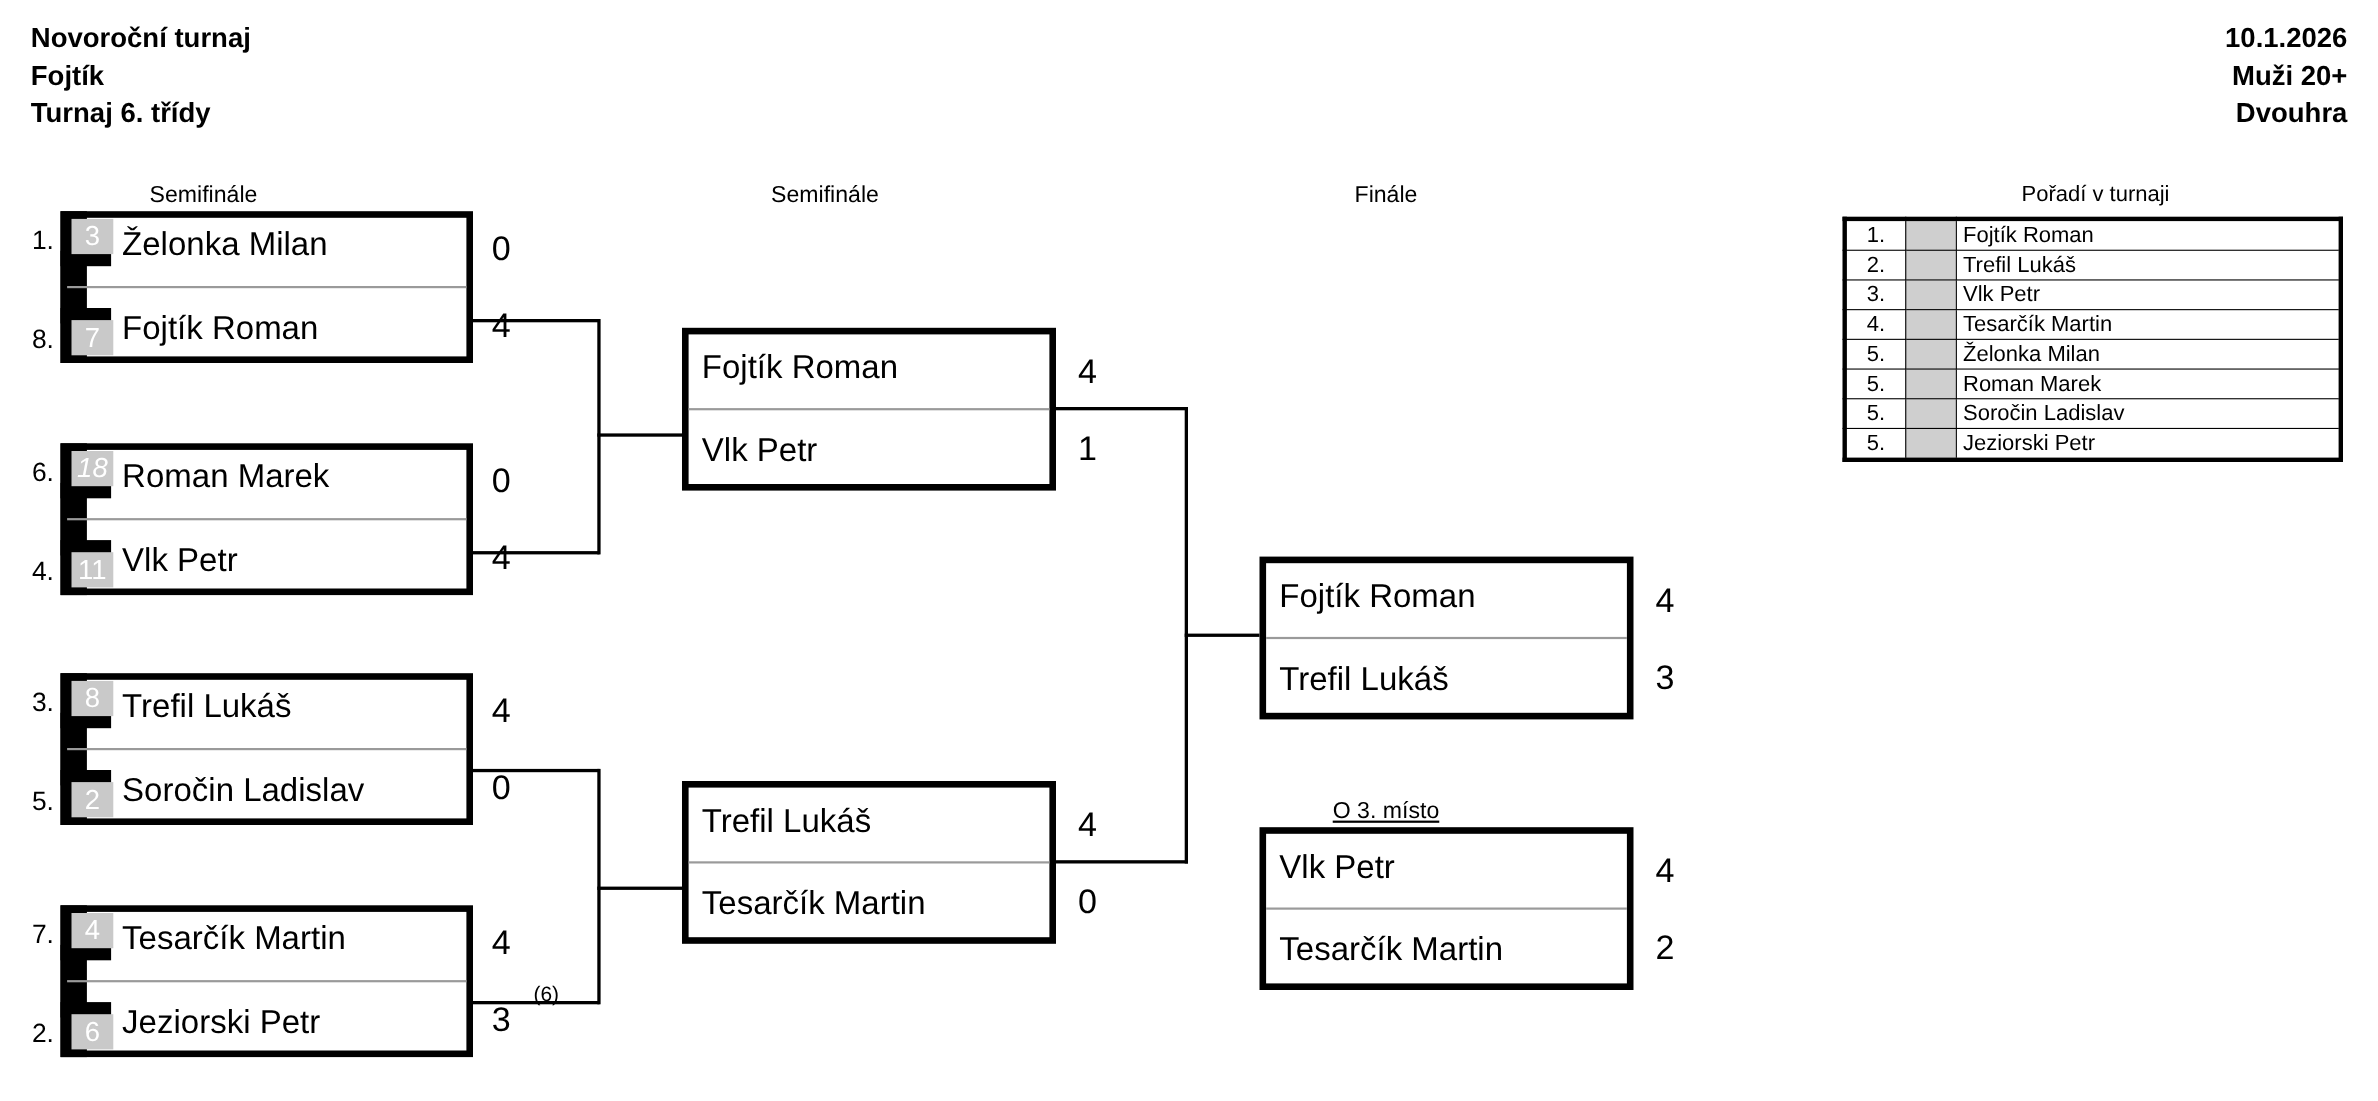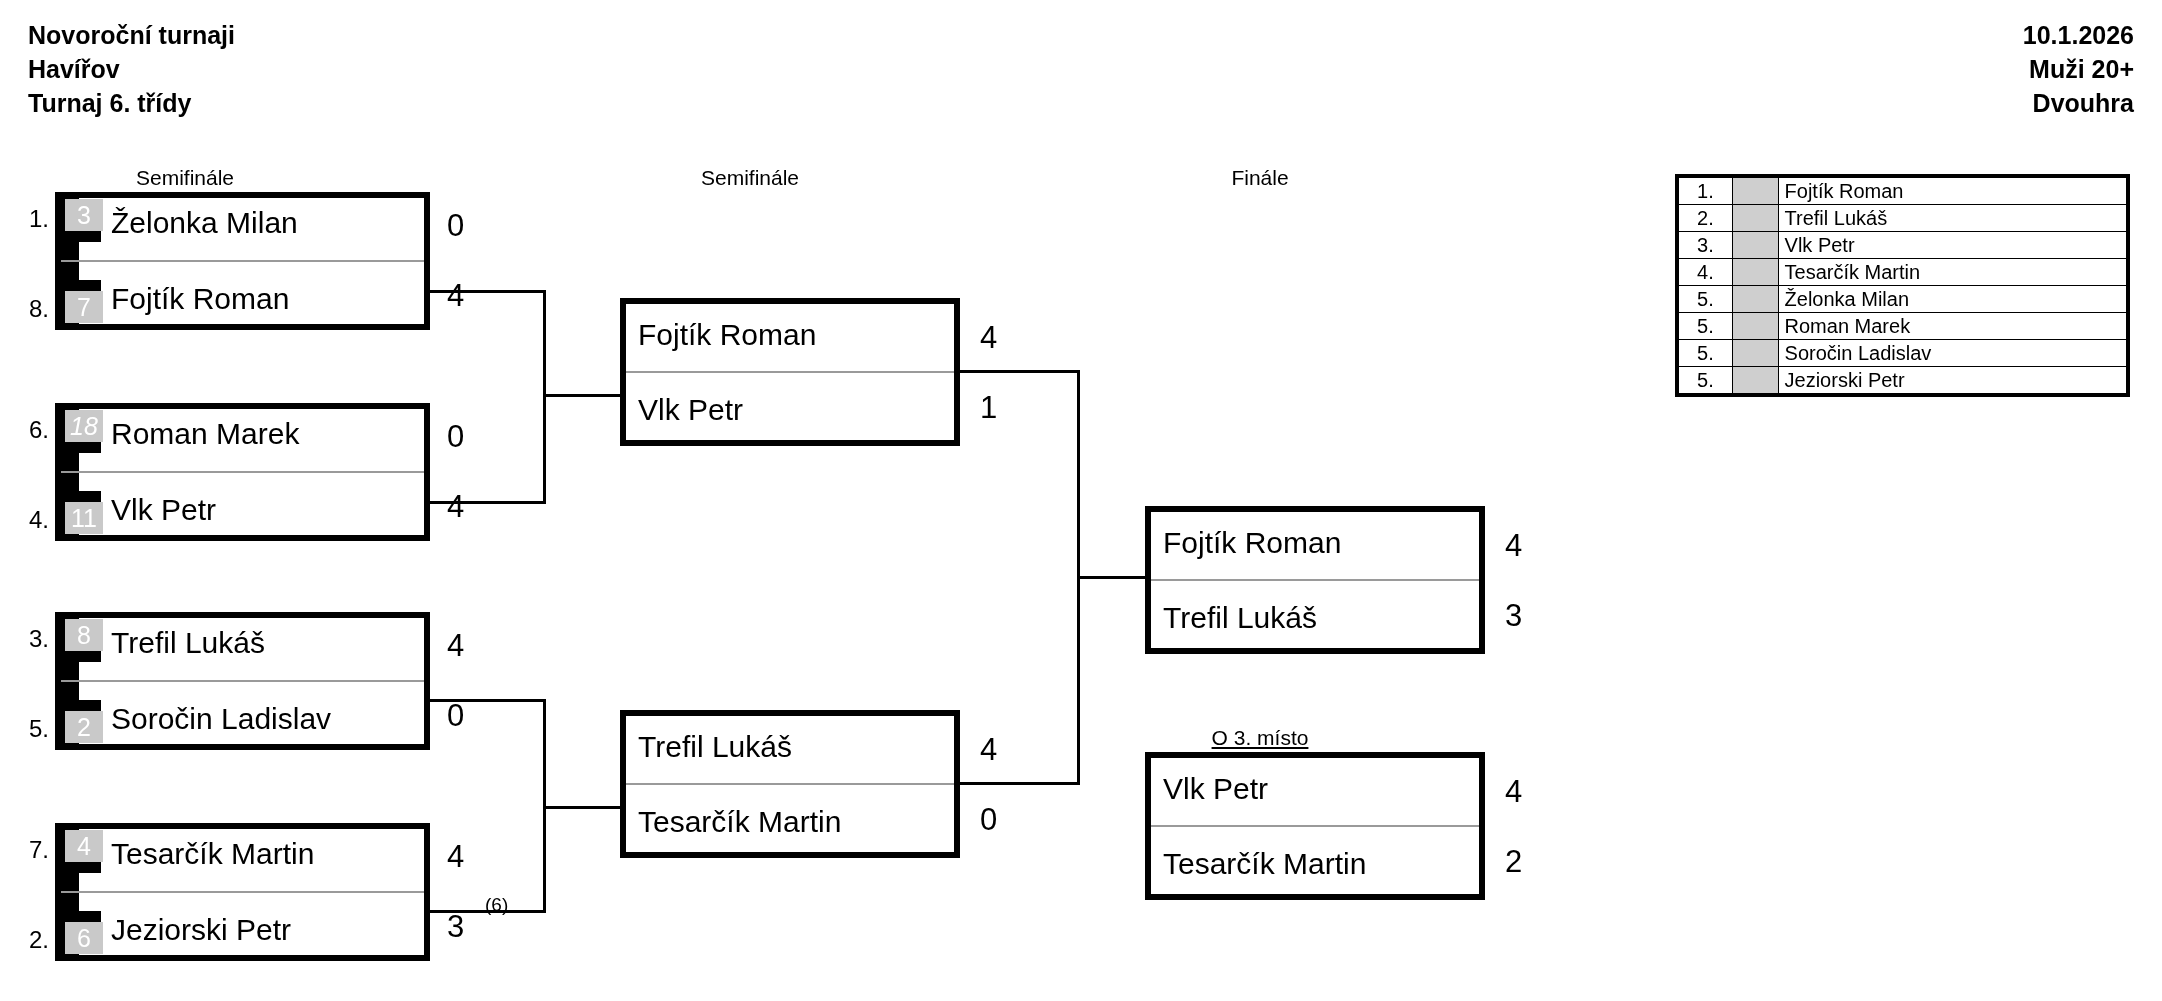--- a/index.html
+++ b/index.html
@@ -76,22 +76,22 @@
     line-height:1;
   }
   td.rk{width:40px;text-align:center;}
   td.sq{width:32px;background:#cfcfcf;padding:0;}
   td.nm{width:330px;text-align:left;}
 </style>
 </head>
 <body>
 
 <div class="abs" id="header-left">
-  <span class="hdr-line">Novoroční turnaji</span>
-  <span class="hdr-line">Havířov</span>
+  <span class="hdr-line">Novoroční turnaj</span>
+  <span class="hdr-line">Fojtík</span>
   <span class="hdr-line">Turnaj 6. třídy</span>
 </div>
 <div class="abs" id="header-right">
   <span class="hdr-line">10.1.2026</span>
   <span class="hdr-line">Muži 20+</span>
   <span class="hdr-line">Dvouhra</span>
 </div>
 
 <div class="abs round-title" style="left:55px;top:166px;width:260px;">Semifinále</div>
 <div class="abs round-title" style="left:620px;top:166px;width:260px;">Semifinále</div>
@@ -254,20 +254,21 @@
     <span class="pname">Vlk Petr</span>
   </div>
   <div class="score" style="left:360px;top:24px;">4</div>
   <div class="mrow bot" style="height:73px;padding-left:14px;">
     <span class="pname">Tesarčík Martin</span>
   </div>
   <div class="score" style="left:360px;top:94px;">2</div>
 </div>
 
 <div id="standings" style="left:1675px;top:166px;">
+  <div id="standings-title" style="width:460px;">Pořadí v turnaji</div>
   <table class="rank" style="margin-top:8px;width:455px;">
     <tbody id="standings-body">
         <tr>
           <td class="rk">1.</td>
           <td class="sq"></td>
           <td class="nm">Fojtík Roman</td>
         </tr>
         <tr>
           <td class="rk">2.</td>
           <td class="sq"></td>

